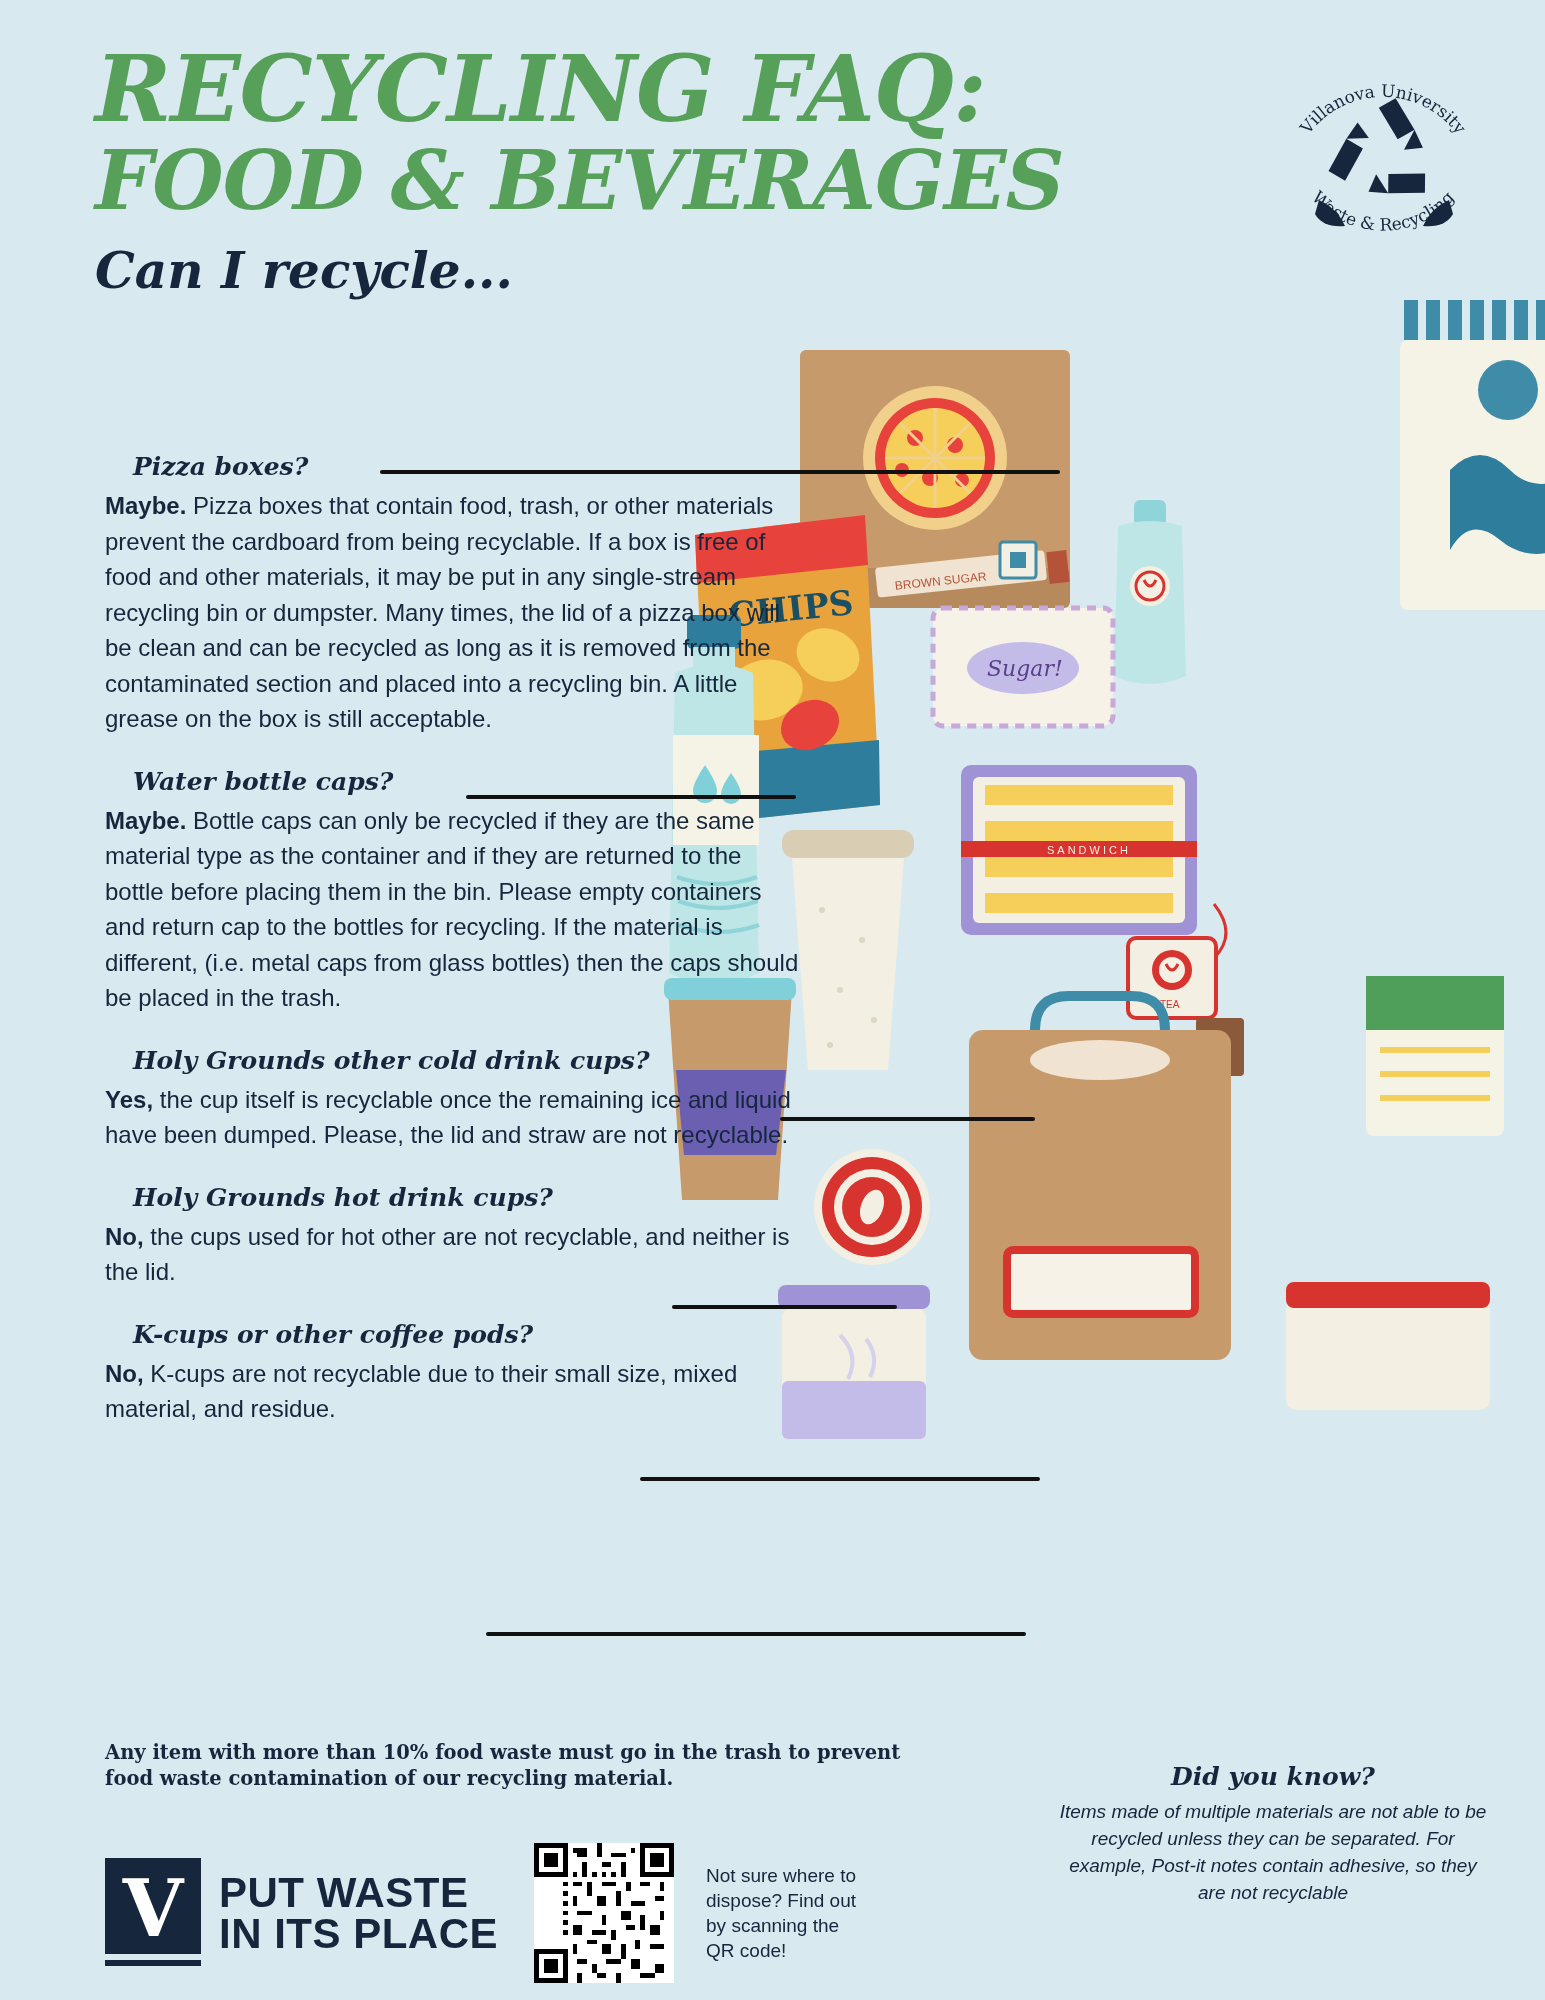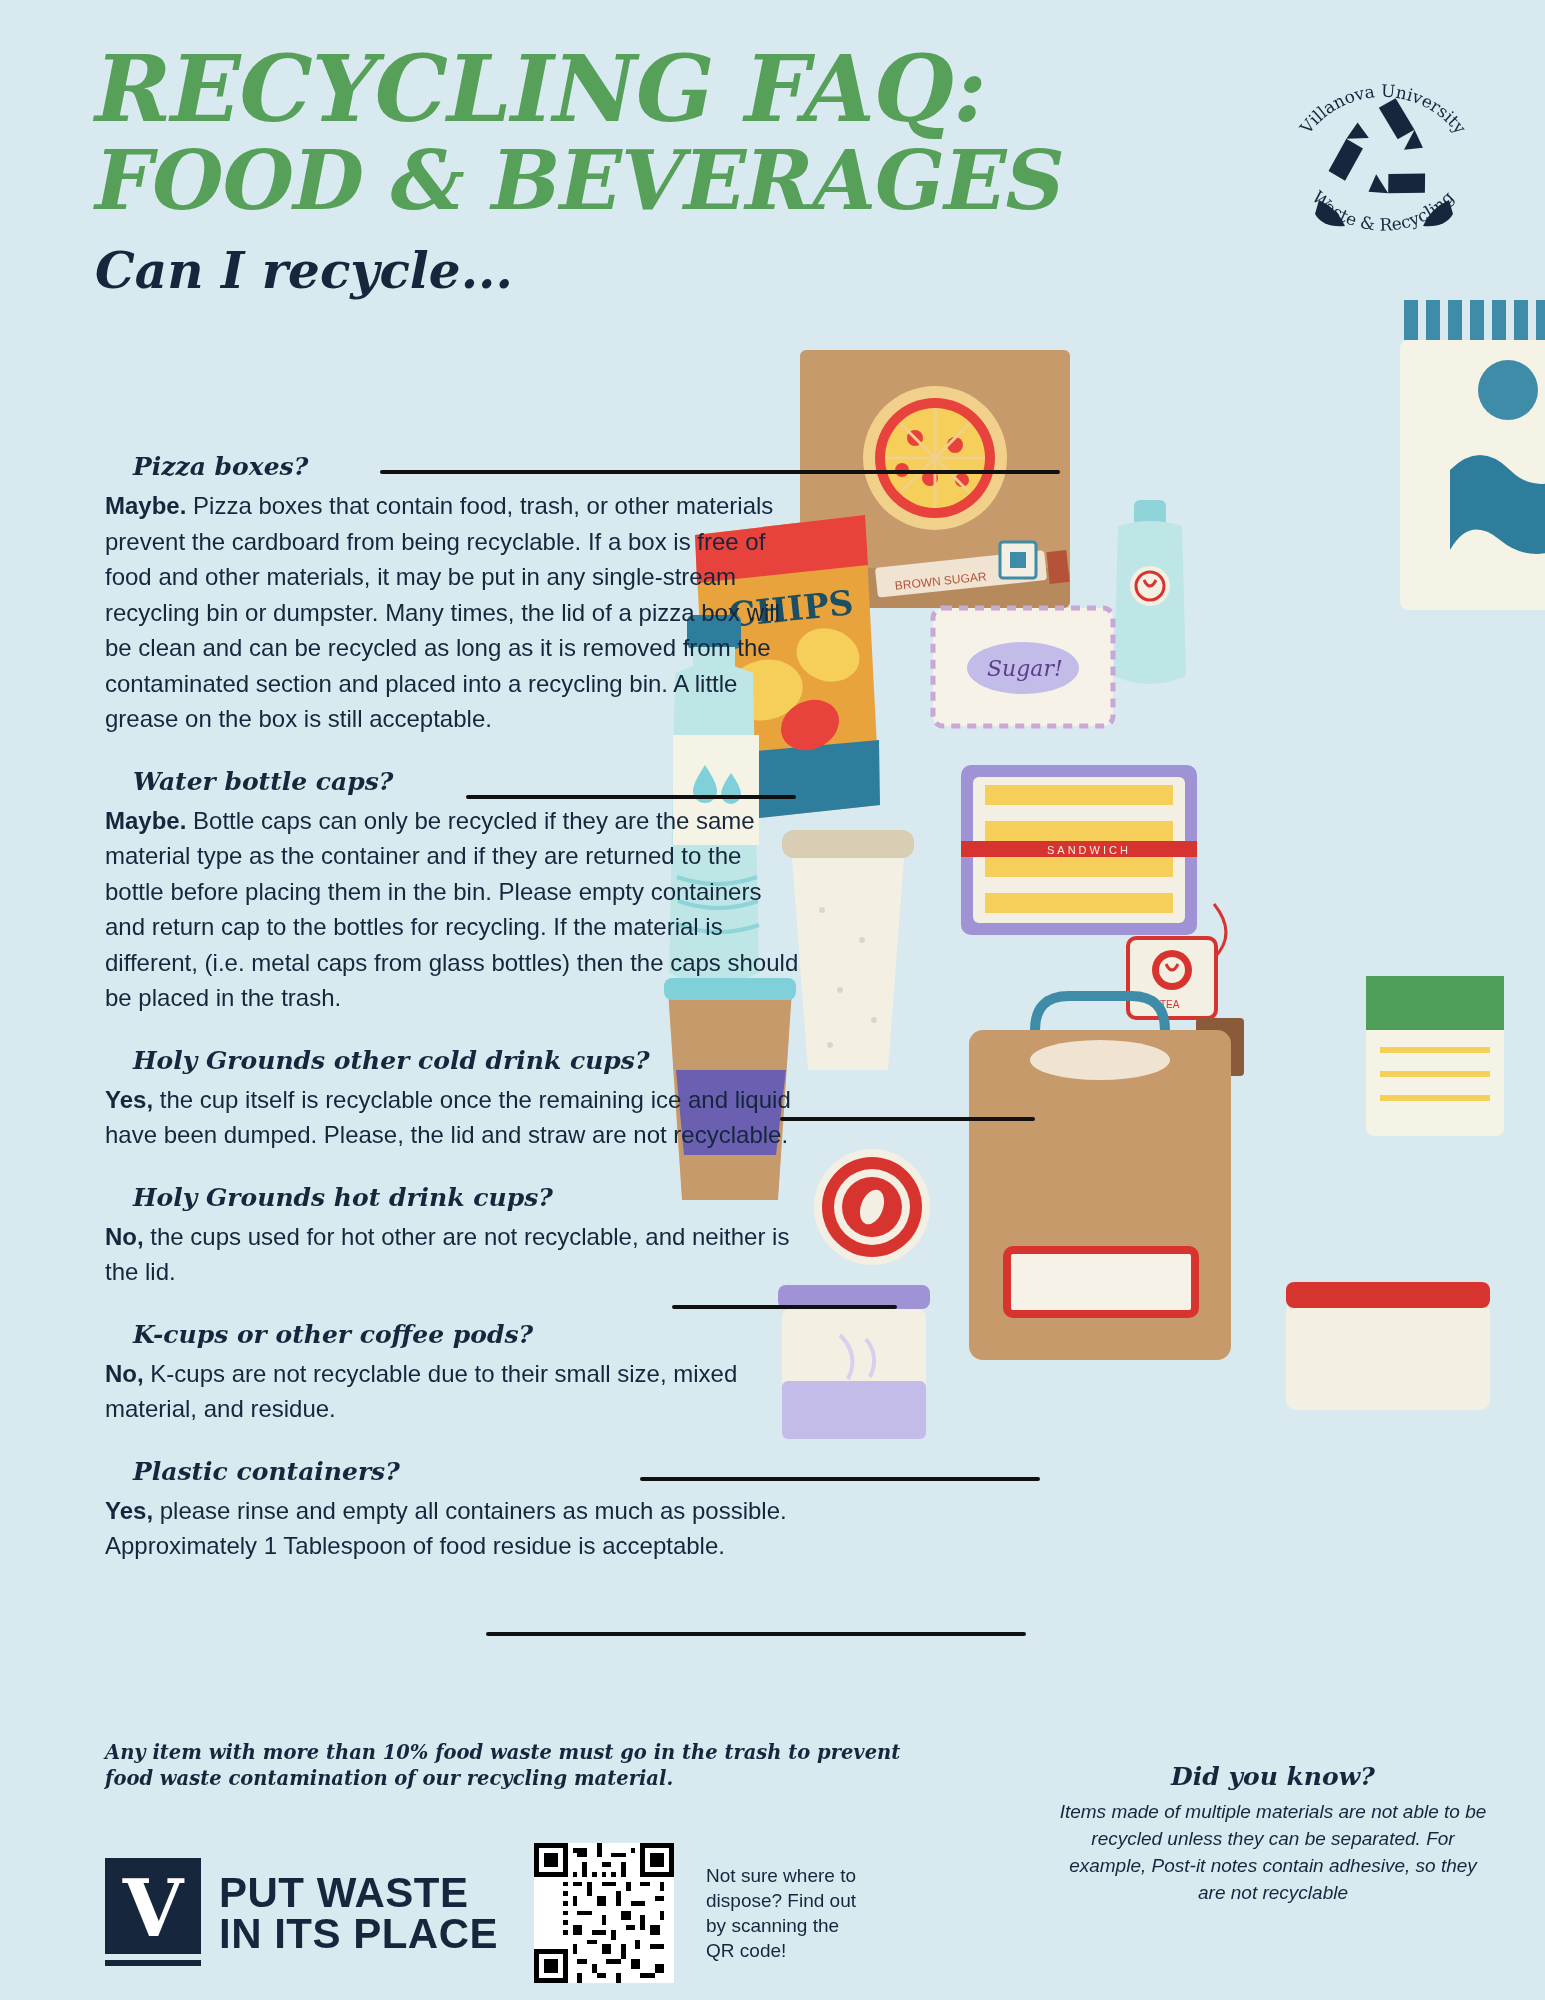--- a/index.html
+++ b/index.html
@@ -60,21 +60,21 @@
 
   
   .leader {
     position:absolute; height:4px; background:#111;
     border-radius:2px;
   }
 
   .footnote {
     position:absolute; left:105px; top:1740px; width:820px;
     font-family:"DejaVu Serif", serif;
-    font-weight:bold; font-style:italic;
+    font-weight:bold; 
     font-size:19.5px; line-height:1.35; color:#16263c;
   }
 
   
   .bottom { position:absolute; left:105px; top:1843px; display:flex; align-items:center; gap:18px; }
   .vlogo { width:96px; height:110px; }
   .putwaste {
     font-weight:bold; font-size:42px; line-height:0.98;
     color:#16263c; letter-spacing:0.5px;
     font-family:"Liberation Sans", sans-serif;
@@ -342,26 +342,20 @@
       </div>
     </div>
 
     <div class="blk">
       <div class="q">K-cups or other coffee pods?</div>
       <div class="a">
         <b>No,</b><span> K-cups are not recyclable due to their small size, mixed material, and residue.</span>
       </div>
     </div>
 
-    <div class="blk">
-      <div class="q">Plastic containers?</div>
-      <div class="a">
-        <b>Yes,</b><span> please rinse and empty all containers as much as possible. Approximately 1 Tablespoon of food residue is acceptable.</span>
-      </div>
-    </div>
   </div>
 
   <div class="leader" style="left:380px; top:470px; width:680px;"></div>
   <div class="leader" style="left:466px; top:795px; width:330px;"></div>
   <div class="leader" style="left:780px; top:1117px; width:255px;"></div>
   <div class="leader" style="left:672px; top:1305px; width:225px;"></div>
   <div class="leader" style="left:640px; top:1477px; width:400px;"></div>
   <div class="leader" style="left:486px; top:1632px; width:540px;"></div>
 
   <div class="footnote">Any item with more than 10% food waste must go in the trash to prevent food waste contamination of our recycling material.</div>

